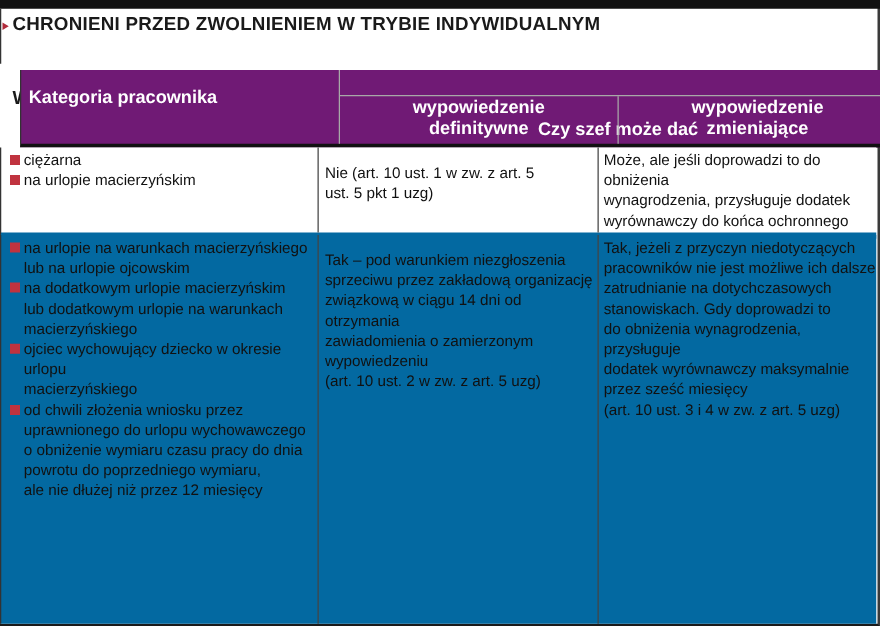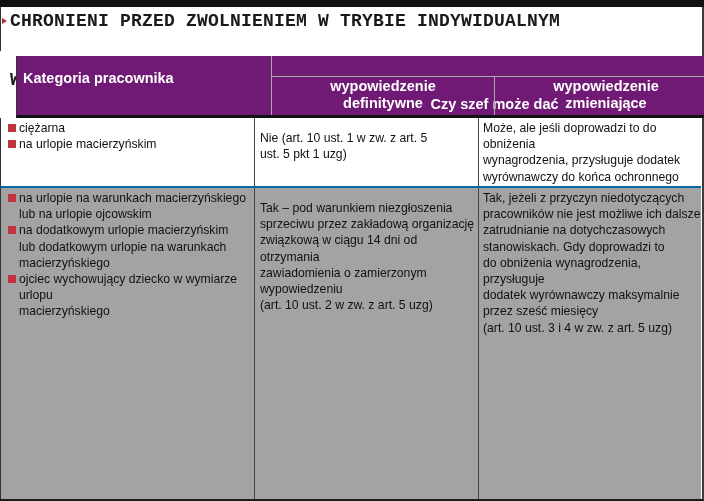--- a/index.html
+++ b/index.html
@@ -9,22 +9,22 @@
       position: relative;
     }
     .frame {
       position: absolute; left: 0; top: 0; width: 702px; height: 499px;
       border-right: 2px solid #3a3a3a; border-bottom: 2px solid #1a1a1a;
     }
     .topbar { position: absolute; left: 0; top: 0; width: 704px; height: 7px; background: #111111; }
     .title {
       position: absolute; left: 0; top: 7px; width: 700px; height: 44px;
       border-left: 1px solid #333;
-      font-family: Liberation Mono, monospace;
-      font-weight: bold; font-size: 18px; color: #1a1a1a; letter-spacing: 0.2px;
+      font-family: Liberation Sans, sans-serif;
+      font-weight: bold; font-size: 15px; color: #1a1a1a; letter-spacing: 0.2px;
       text-transform: uppercase;
     }
     .title .line1 { position: absolute; left: 9px; top: 4px; white-space: nowrap; }
     .title .line2 { position: absolute; left: 9px; top: 25px; white-space: nowrap; margin-top: 38px; }
     .title .bullet {
       position: absolute; left: 1px; top: 11px; width: 0; height: 0;
       border-top: 3px solid transparent; border-bottom: 3px solid transparent;
       border-left: 5px solid #b02a3a;
     }
     .header {
@@ -38,21 +38,21 @@
     .hdr-group { position: absolute; left: 255px; top: 0; width: 445px; height: 20px; text-align: center; line-height: 20px; margin-top: 38px; }
     .hdr-hsep { position: absolute; left: 255px; top: 20px; width: 445px; height: 1px; background: #a8a8a8; }
     .hdr-vsep2 { position: absolute; left: 477px; top: 21px; width: 1px; height: 38px; background: #a8a8a8; }
     .hdr-col1 { position: absolute; left: 255px; top: 22px; width: 222px; text-align: center; line-height: 17px; }
     .hdr-col2 { position: absolute; left: 478px; top: 22px; width: 222px; text-align: center; line-height: 17px; }
     .row {
       position: absolute; left: 0; width: 700px; border-left: 1px solid #333;
       font-size: 12.2px; color: #111; line-height: 16.2px;
     }
     .row1 { top: 118px; height: 68px; background: #ffffff; border-bottom: 5px solid #0369a1; }
-    .row2 { top: 188px; height: 311px; background: #a3a3a3; }
+    .row2 { top: 188px; height: 311px; background: #0369a1; }
     .cell { position: absolute; top: 0; height: 100%; box-sizing: border-box; }
     .c1 { left: 0; width: 254px; padding: 2px 0 0 6px; border-right: 1px solid #444; }
     .c2 { left: 254px; width: 224px; padding: 12px 0 0 5px; border-right: 1px solid #444; }
     .c3 { left: 478px; width: 222px; padding: 2px 0 0 4px; }
     .item { position: relative; padding-left: 12px; }
     .sq {
       position: absolute; left: 1px; top: 4px; width: 8px; height: 8px; background: #c0333f;
     }
     .txt { white-space: pre-line; }
   </style>
@@ -93,22 +93,27 @@
 okresu (art. 5 ust. 6 uzg)</div>
 </div>
 
 <div class="row row2">
   <div class="cell c1">
     <div class="item"><span class="sq"></span><span class="txt">na urlopie na warunkach macierzyńskiego
 lub na urlopie ojcowskim</span></div>
     <div class="item"><span class="sq"></span><span class="txt">na dodatkowym urlopie macierzyńskim
 lub dodatkowym urlopie na warunkach
 macierzyńskiego</span></div>
-    <div class="item"><span class="sq"></span><span class="txt">ojciec wychowujący dziecko w wymiarze urlopu
+    <div class="item"><span class="sq"></span><span class="txt">ojciec wychowujący dziecko w okresie urlopu
 macierzyńskiego</span></div>
+    <div class="item"><span class="sq"></span><span class="txt">od chwili złożenia wniosku przez
+uprawnionego do urlopu wychowawczego
+o obniżenie wymiaru czasu pracy do dnia
+powrotu do poprzedniego wymiaru,
+ale nie dłużej niż przez 12 miesięcy</span></div>
   </div>
   <div class="cell c2 txt">Tak – pod warunkiem niezgłoszenia
 sprzeciwu przez zakładową organizację
 związkową w ciągu 14 dni od otrzymania
 zawiadomienia o zamierzonym
 wypowiedzeniu
 (art. 10 ust. 2 w zw. z art. 5 uzg)</div>
   <div class="cell c3 txt">Tak, jeżeli z przyczyn niedotyczących
 pracowników nie jest możliwe ich dalsze
 zatrudnianie na dotychczasowych

